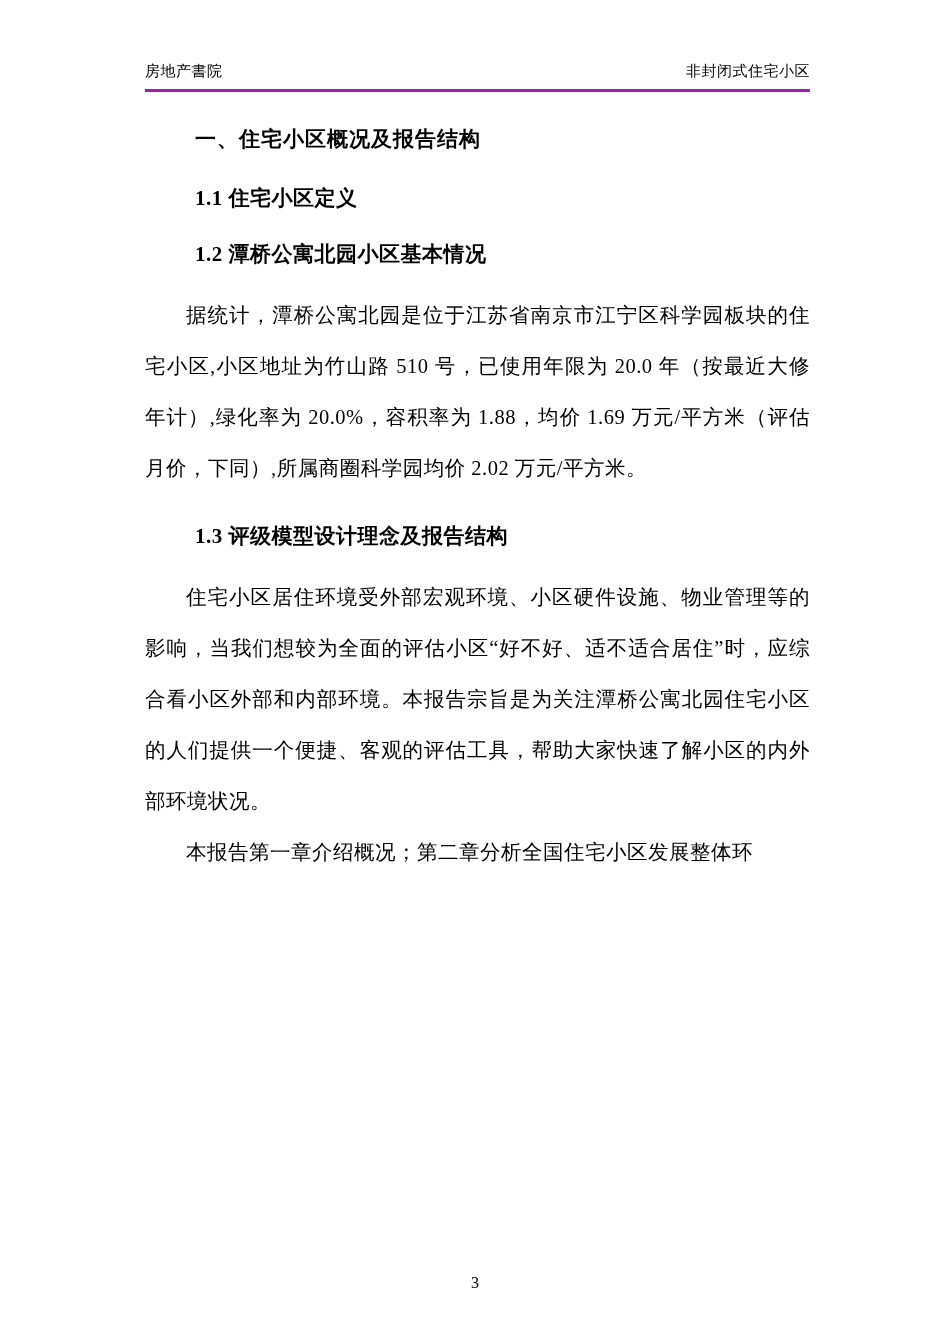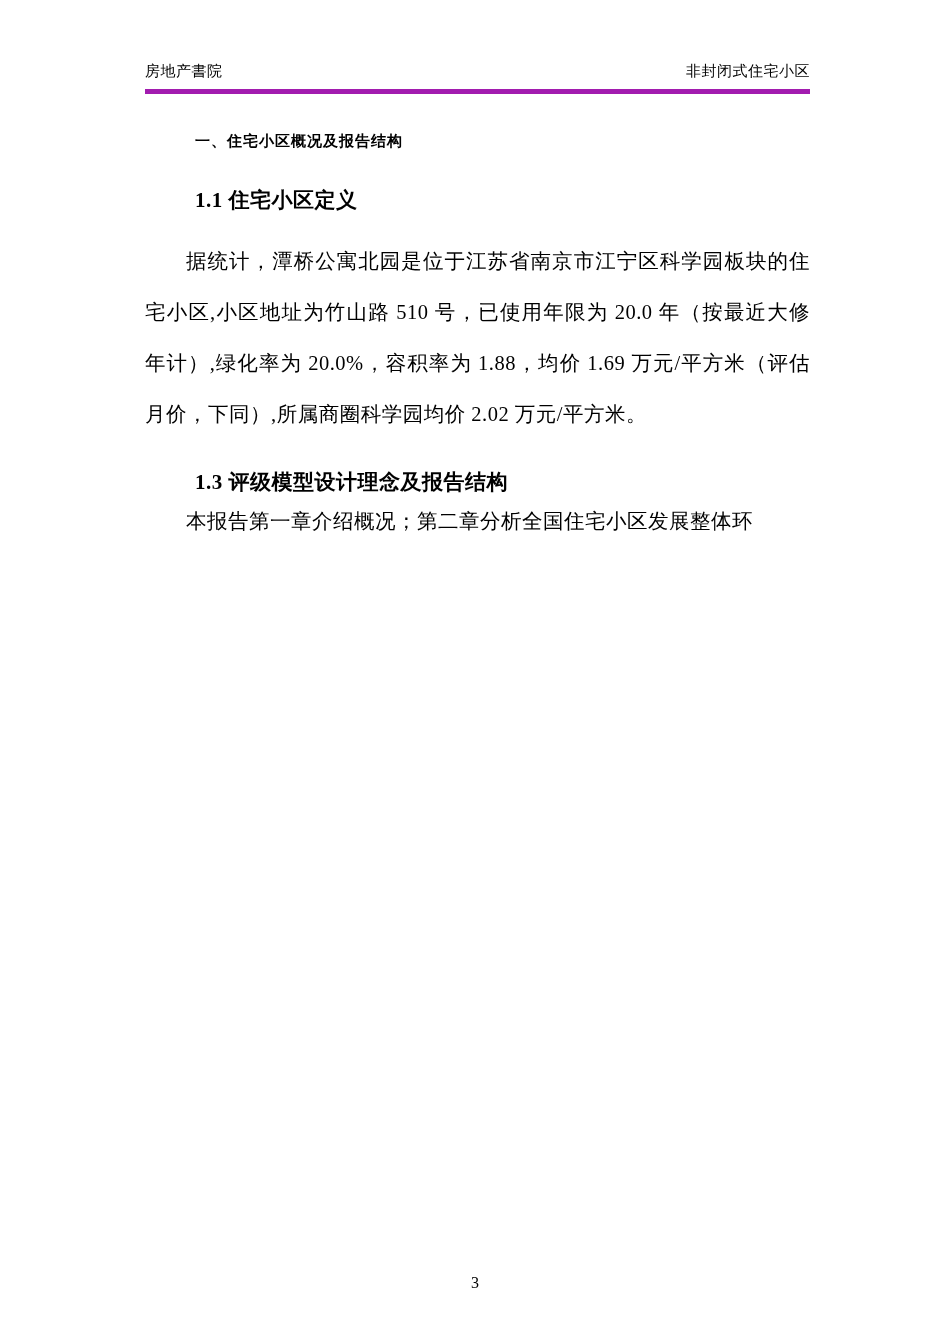--- a/index.html
+++ b/index.html
@@ -18,29 +18,29 @@
     box-sizing: border-box;
     padding: 62px 140px 0 145px;
   }
   .header {
     display: flex;
     justify-content: space-between;
     align-items: flex-start;
     font-size: 15px;
     letter-spacing: 0.5px;
     padding-bottom: 9px;
-    border-bottom: 5px solid #a21caf;
+    border-bottom: 3px solid #a21caf;
   }
   .header .hdr-left,
   .header .hdr-right {
     line-height: 18px;
   }
   .doc-title {
     margin: 32px 0 0 50px;
-    font-size: 15px;
+    font-size: 21px;
     font-weight: bold;
     line-height: 30px;
     letter-spacing: 1px;
   }
   .section-heading {
     margin: 28px 0 0 50px;
     font-size: 21px;
     font-weight: bold;
     line-height: 28px;
     letter-spacing: 0.5px;
@@ -77,23 +77,25 @@
   <div class="header">
     <span class="hdr-left">房地产書院</span>
     <span class="hdr-right">非封闭式住宅小区</span>
   </div>
 
   <h1 class="doc-title">一、住宅小区概况及报告结构</h1>
 
   <h2 class="section-heading first">1.1 住宅小区定义</h2>
 
 
+  <h2 class="section-heading">1.2 潭桥公寓北园小区基本情况</h2>
 
   <p class="para">据统计，潭桥公寓北园是位于江苏省南京市江宁区科学园板块的住宅小区,小区地址为竹山路 510 号，已使用年限为 20.0 年（按最近大修年计）,绿化率为 20.0%，容积率为 1.88，均价 1.69 万元/平方米（评估月价，下同）,所属商圈科学园均价 2.02 万元/平方米。</p>
 
   <h2 class="section-heading">1.3 评级模型设计理念及报告结构</h2>
 
+  <p class="para">住宅小区居住环境受外部宏观环境、小区硬件设施、物业管理等的影响，当我们想较为全面的评估小区“好不好、适不适合居住”时，应综合看小区外部和内部环境。本报告宗旨是为关注潭桥公寓北园住宅小区的人们提供一个便捷、客观的评估工具，帮助大家快速了解小区的内外部环境状况。</p>
 
   <p class="para continuation">本报告第一章介绍概况；第二章分析全国住宅小区发展整体环</p>
 
   <div class="page-number">3</div>
 
 </div>
 
 </body></html>

